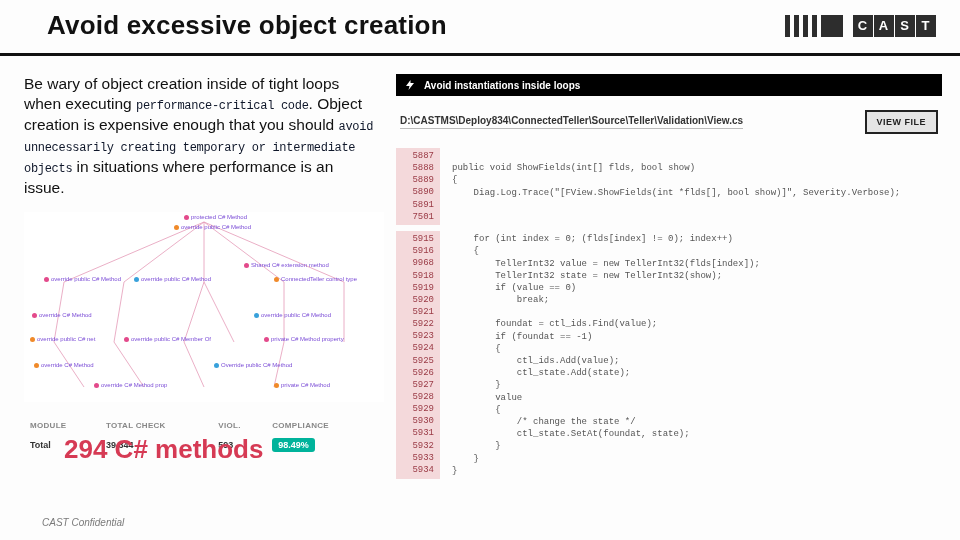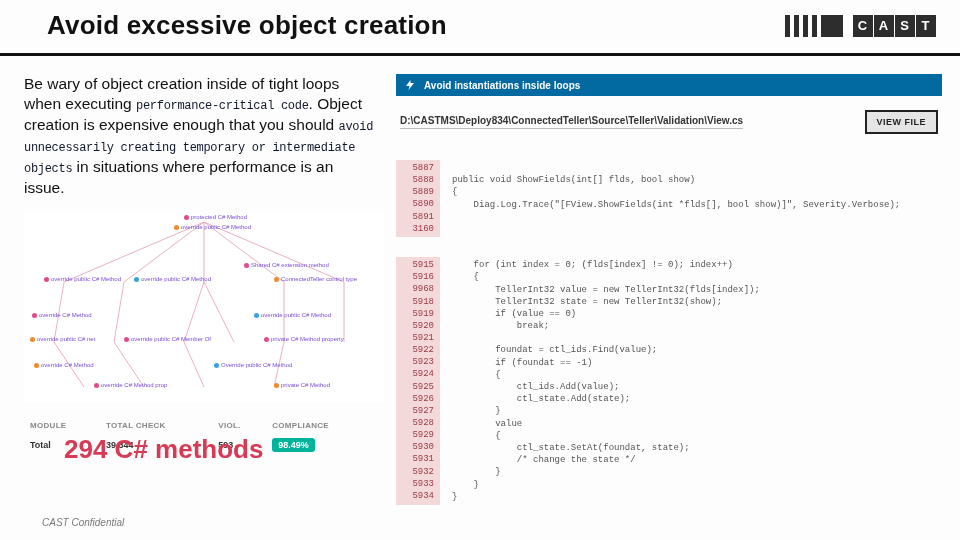--- a/index.html
+++ b/index.html
@@ -62,40 +62,40 @@
     border-collapse: collapse;
   }
   .stats-table th { text-align: left; padding: 4px 6px; font-weight: 700; color: #888; font-size: 8px; letter-spacing: 0.3px; }
   .stats-table td { padding: 4px 6px; color: #333; font-weight: 600; }
   .compliance-badge {
     display: inline-block; background: #00b39b; color: #fff;
     font-weight: 700; padding: 2px 6px; border-radius: 3px; font-size: 9px;
   }
   .right { flex: 1; padding: 0 18px 0 6px; position: relative; }
   .rule-banner {
-    background: #0369a1; color: #fff; height: 22px;
+    background: #000000; color: #fff; height: 22px;
     display: flex; align-items: center; gap: 8px;
     padding: 0 8px; font-size: 10px; font-weight: 700;
   }
   .rule-banner svg { width: 12px; height: 12px; }
   .file-row {
     display: flex; align-items: center; justify-content: space-between;
     margin-top: 14px; padding: 0 4px 10px 4px;
   }
   .file-path {
     font-size: 10px; font-weight: 700; color: #333;
     border-bottom: 1px solid #bbb; padding-bottom: 2px;
     max-width: 380px; overflow: hidden; text-overflow: ellipsis; white-space: nowrap;
   }
   .view-file-btn {
     border: 2px solid #222; background: #e5e5e5; color: #222;
     font-size: 9px; font-weight: 800; letter-spacing: 0.5px;
     padding: 5px 10px; cursor: pointer;
   }
-  .code-area { margin-top: 16px; display: flex; font-family: "Courier New", monospace; font-size: 9px; line-height: 1.35; }
+  .code-area { margin-top: 4px; display: flex; font-family: "Courier New", monospace; font-size: 9px; line-height: 1.35; }
   .gutter {
     width: 44px; background: #f4d9db; color: #9a3a45;
     text-align: right; padding: 2px 6px 2px 2px;
   }
   .code-lines { flex: 1; padding: 2px 0 2px 12px; color: #555; }
   .code-lines .line { white-space: pre; height: 12.2px; }
   .footer {
     position: absolute; left: 42px; bottom: 12px;
     font-size: 10px; font-style: italic; color: #7a7a7a;
   }
@@ -201,33 +201,33 @@
       <button class="view-file-btn">VIEW FILE</button>
     </div>
 
     <div class="code-area">
       <div class="gutter" id="gutter1">
           <div class="">5887</div>
           <div class="">5888</div>
           <div class="">5889</div>
           <div class="">5890</div>
           <div class="">5891</div>
-          <div class="">3160</div>
+          <div class="">7501</div>
         </div>
       <div class="code-lines" id="lines1">
           <div class="line"></div>
           <div class="line">public void ShowFields(int[] flds, bool show)</div>
           <div class="line">{</div>
           <div class="line">    Diag.Log.Trace("[FView.ShowFields(int *flds[], bool show)]", Severity.Verbose);</div>
           <div class="line"></div>
           <div class="line"></div>
         </div>
     </div>
 
-    <div class="code-area" style="margin-top:20px">
+    <div class="code-area" style="margin-top:6px">
       <div class="gutter" id="gutter2">
           <div class="">5915</div>
           <div class="">5916</div>
           <div class="">9968</div>
           <div class="">5918</div>
           <div class="">5919</div>
           <div class="">5920</div>
           <div class="">5921</div>
           <div class="">5922</div>
           <div class="">5923</div>
@@ -252,22 +252,22 @@
           <div class="line">            break;</div>
           <div class="line"></div>
           <div class="line">        foundat = ctl_ids.Find(value);</div>
           <div class="line">        if (foundat == -1)</div>
           <div class="line">        {</div>
           <div class="line">            ctl_ids.Add(value);</div>
           <div class="line">            ctl_state.Add(state);</div>
           <div class="line">        }</div>
           <div class="line">        value</div>
           <div class="line">        {</div>
+          <div class="line">            /* change the state */</div>
           <div class="line">            ctl_state.SetAt(foundat, state);</div>
-          <div class="line">            /* change the state */</div>
           <div class="line">        }</div>
           <div class="line">    }</div>
           <div class="line">}</div>
         </div>
     </div>
   </div>
 </div>
 
 <div class="footer">CAST Confidential</div>
 

